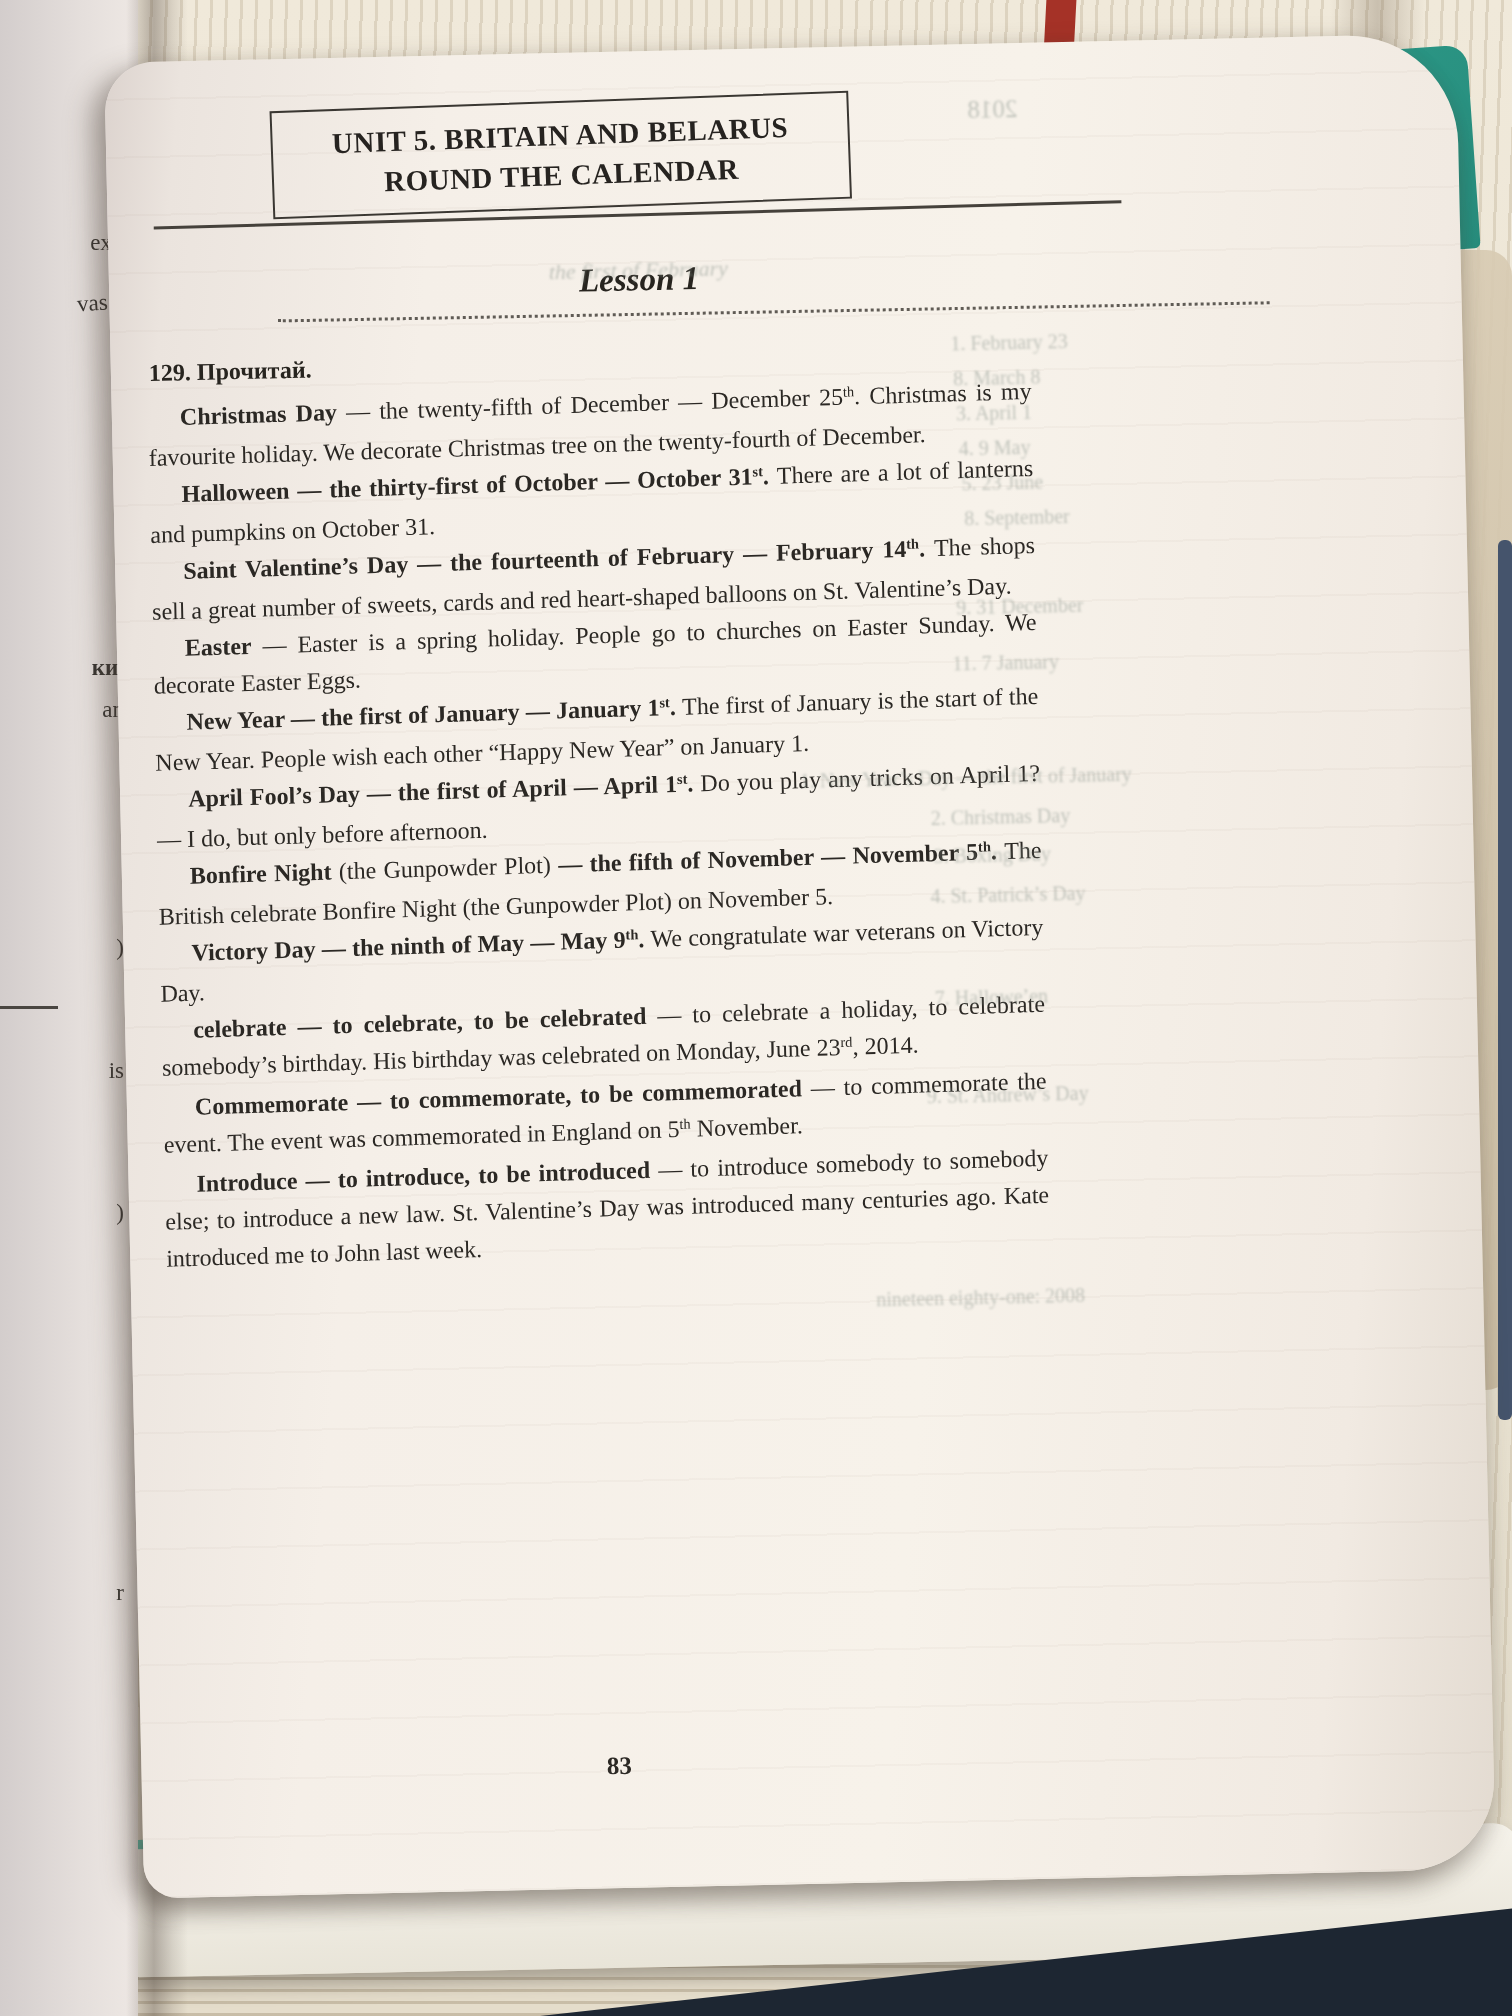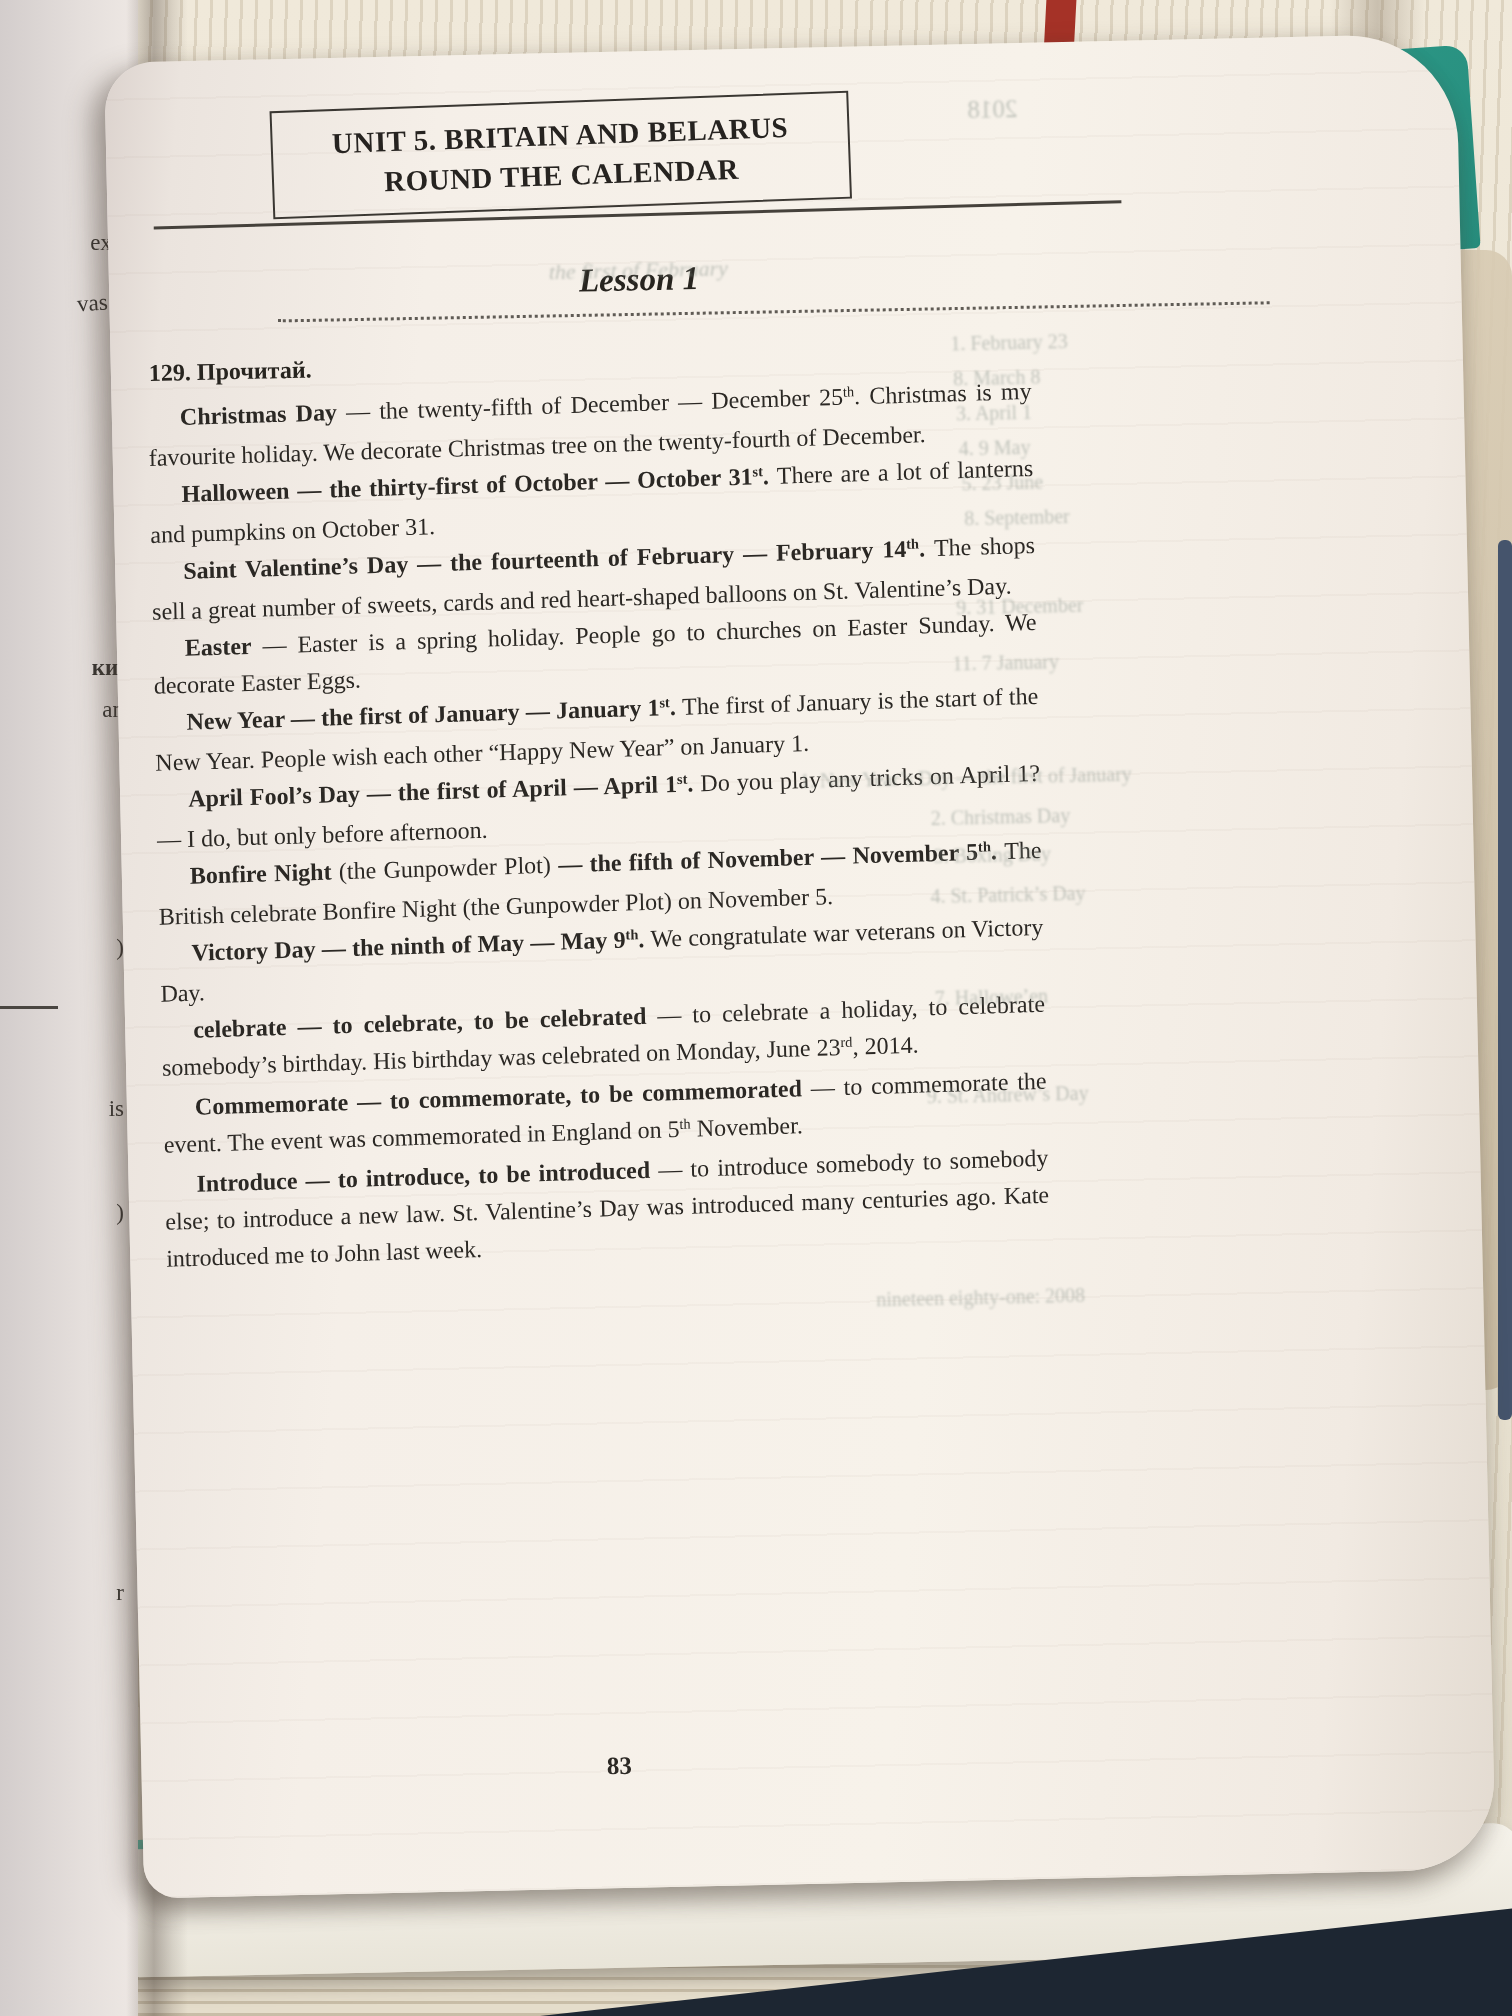--- a/index.html
+++ b/index.html
@@ -165,21 +165,21 @@
 <div class="navy-wedge"></div>
 
 <div class="left-page" id="left-page">
   <div class="frag-rule"></div>
 <div class="frag" style="top: 230px;">ext.</div>
     <div class="frag" style="top: 290px; transform: rotate(-4deg);">vas a</div>
     <div class="frag" style="top: 520px;">.</div>
     <div class="frag" style="top: 655px; font-weight: 700;">ки.</div>
     <div class="frag" style="top: 697px;">an</div>
     <div class="frag" style="top: 935px;">)</div>
-    <div class="frag" style="top: 1096px;">is</div>
+    <div class="frag" style="top: 1058px;">is</div>
     <div class="frag" style="top: 1200px;">)</div>
     <div class="frag" style="top: 1580px;">r</div>
   </div>
 <div class="spine-shadow"></div>
 
 <div class="main-page" id="main-page">
   <div class="title-box">
     <div class="title-line">UNIT 5. BRITAIN AND BELARUS</div>
     <div class="title-line">ROUND THE CALENDAR</div>
   </div>

